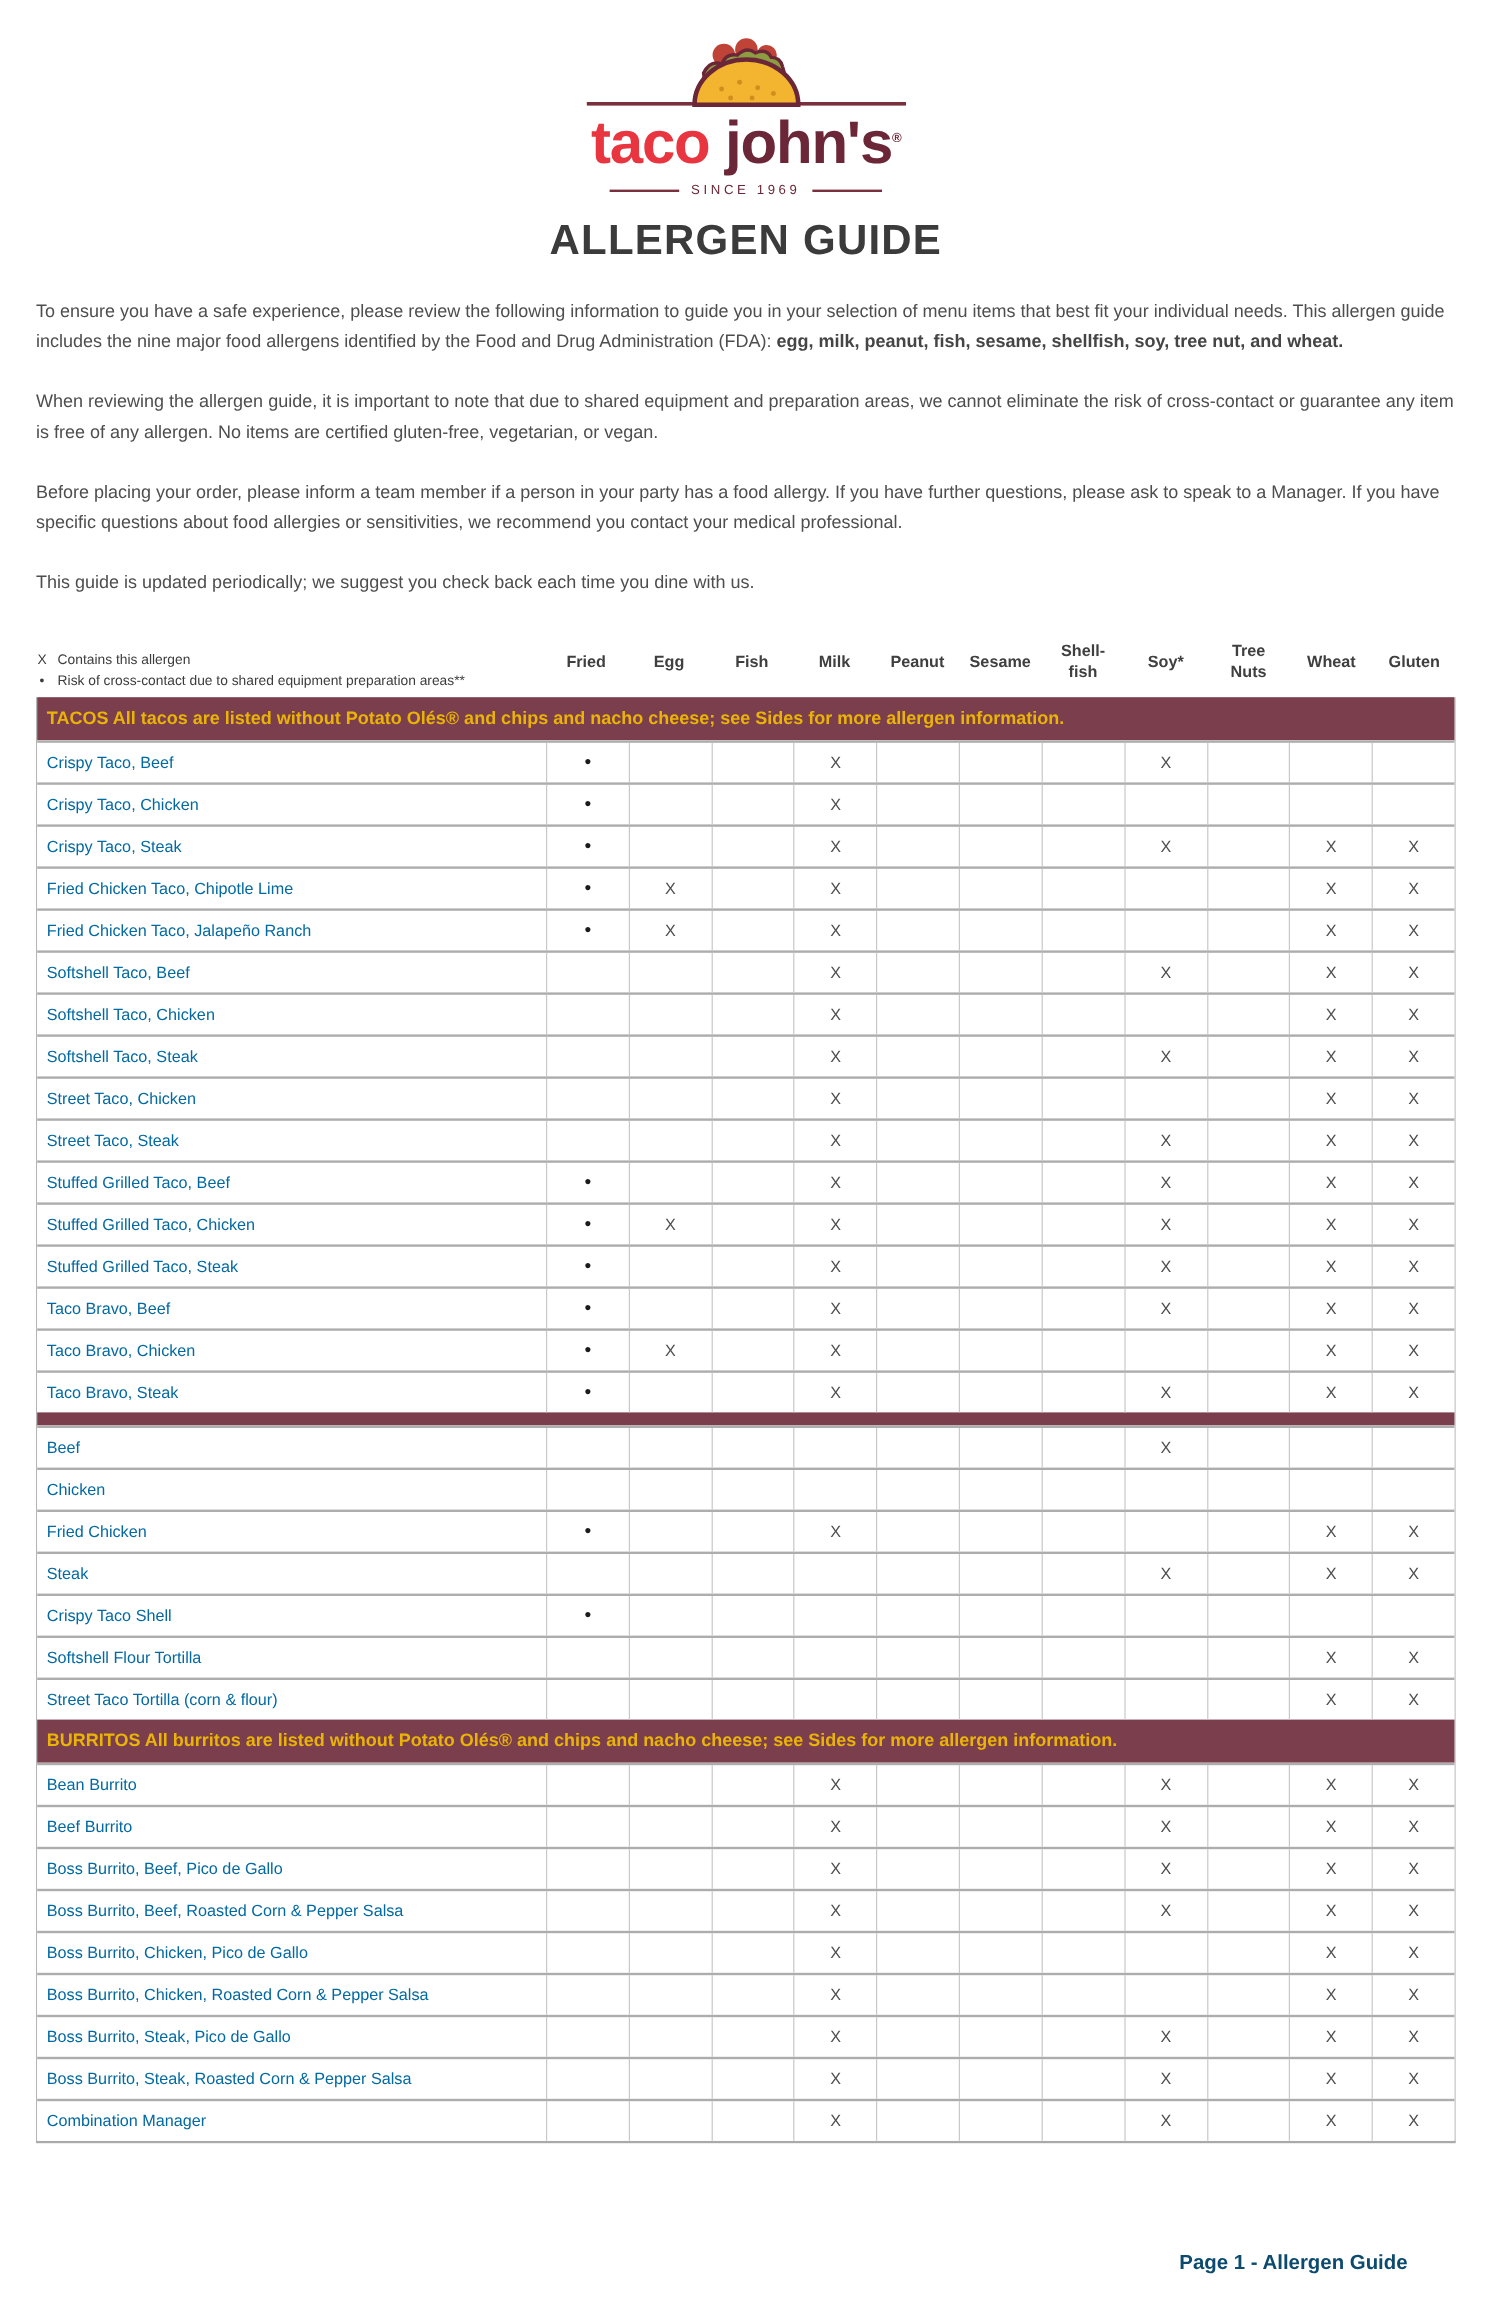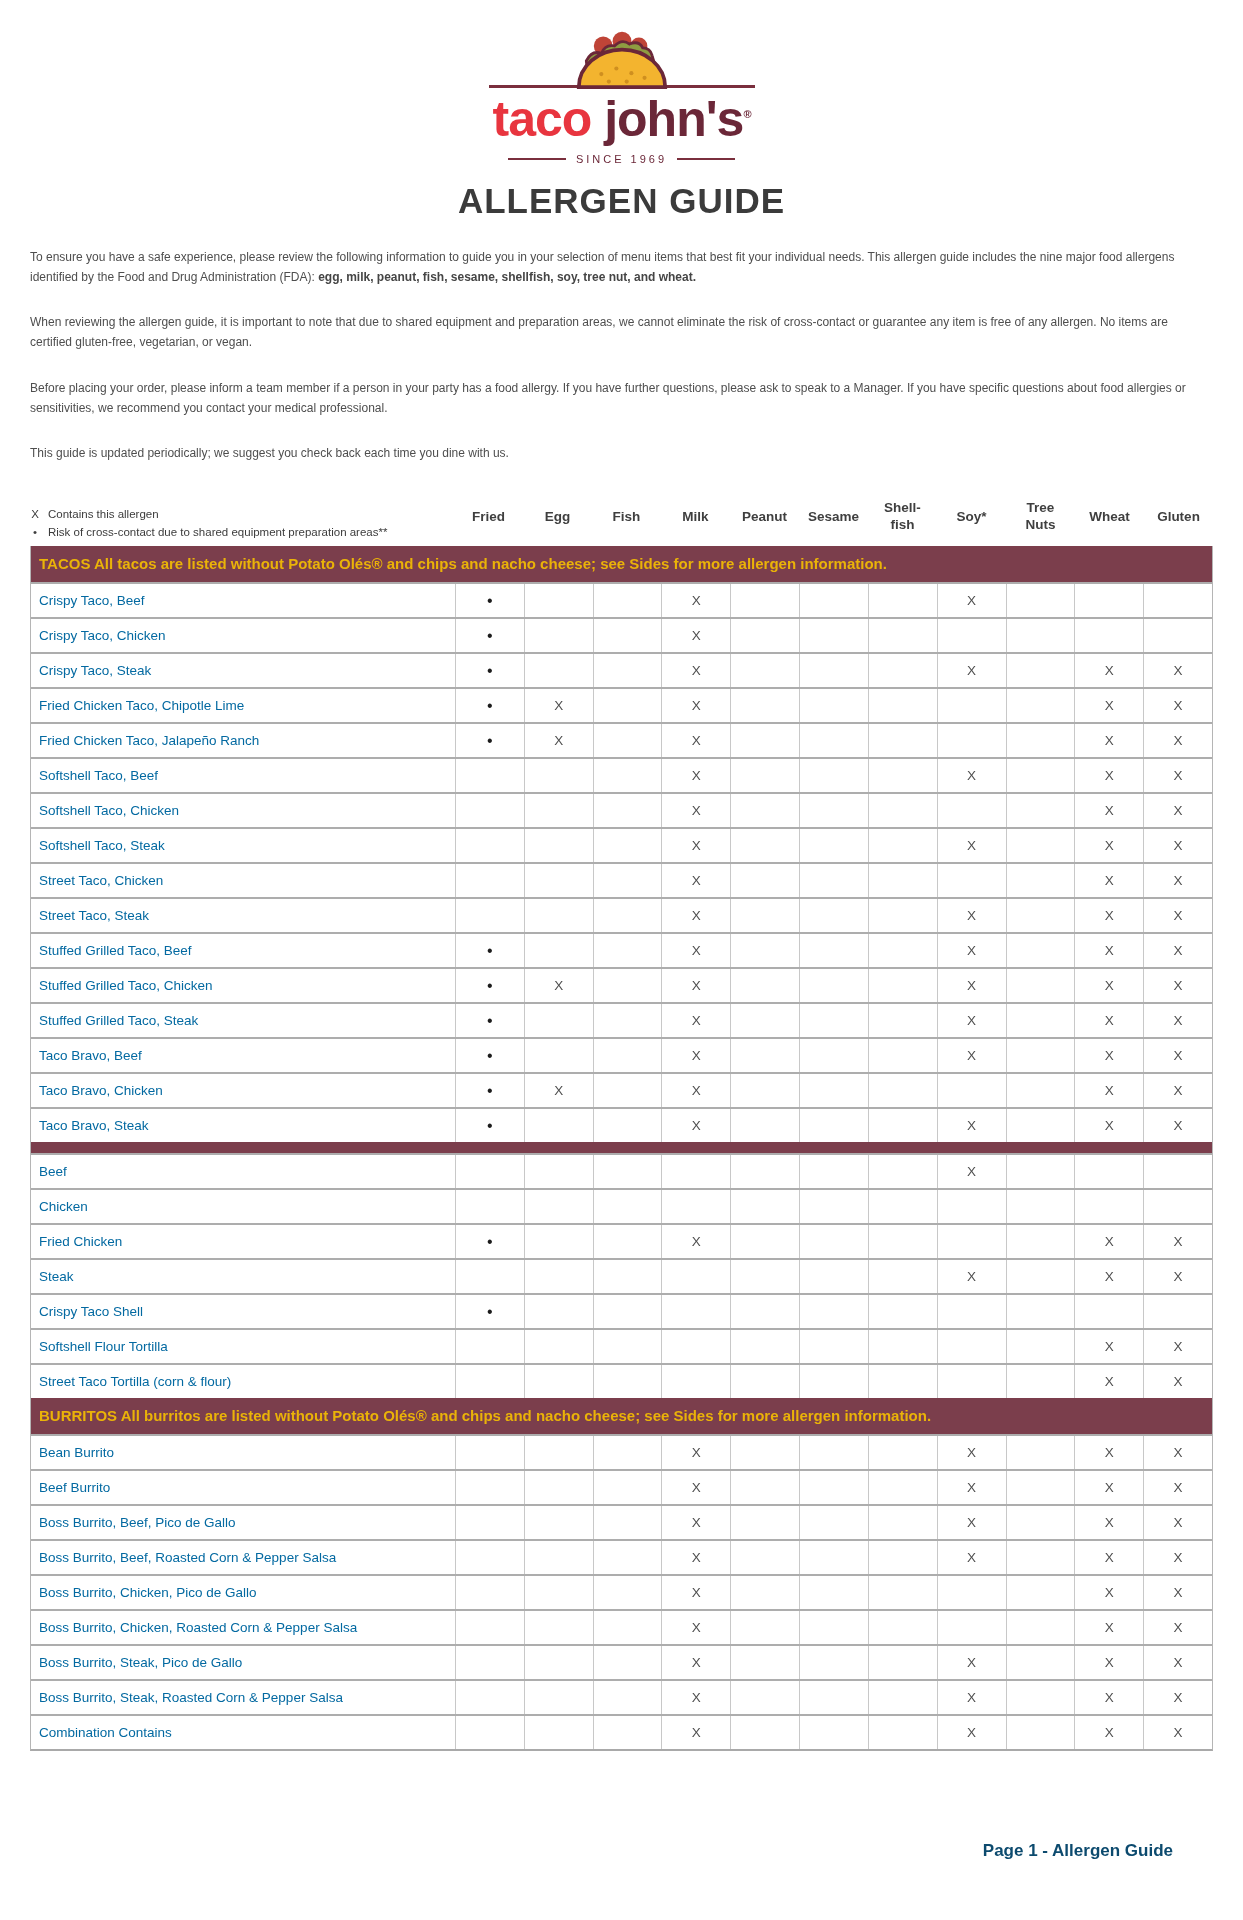--- a/index.html
+++ b/index.html
@@ -25,21 +25,21 @@
   .tagline-row .tl { width:58px; height:2px; background:#7a2f3d; }
   .tagline { font-size:11px; font-weight:normal; letter-spacing:3px; color:#6b2738; }
 
   
   .page-title {
     text-align:center; margin-top:16px;
     font-size:35px; font-weight:600; letter-spacing:1px; color:#3b3b3b;
   }
 
   
-  .intro { margin-top:26px; font-size:12px; line-height:1.68; color:#4e4e4e; }
+  .intro { margin-top:26px; font-size:15px; line-height:1.68; color:#4e4e4e; }
   .intro p { margin-bottom:25px; }
   .intro b { color:#454545; }
 
   
   .grid-row { display:grid; grid-template-columns:424px repeat(11, 1fr); }
   .table-wrap { width:1183px; }
 
   .header-row { min-height:58px; align-items:center; margin-top:4px; }
   .hcell {
     text-align:center; font-weight:bold; font-size:13.5px; color:#3f3f3f;
@@ -573,21 +573,21 @@
           <div class="mcell">X</div>
           <div class="mcell"></div>
           <div class="mcell"></div>
           <div class="mcell"></div>
           <div class="mcell">X</div>
           <div class="mcell"></div>
           <div class="mcell">X</div>
           <div class="mcell">X</div>
         </div>
         <div class="grid-row trow">
-          <div class="ncell">Combination Contains</div>
+          <div class="ncell">Combination Manager</div>
           <div class="mcell"></div>
           <div class="mcell"></div>
           <div class="mcell"></div>
           <div class="mcell">X</div>
           <div class="mcell"></div>
           <div class="mcell"></div>
           <div class="mcell"></div>
           <div class="mcell">X</div>
           <div class="mcell"></div>
           <div class="mcell">X</div>

